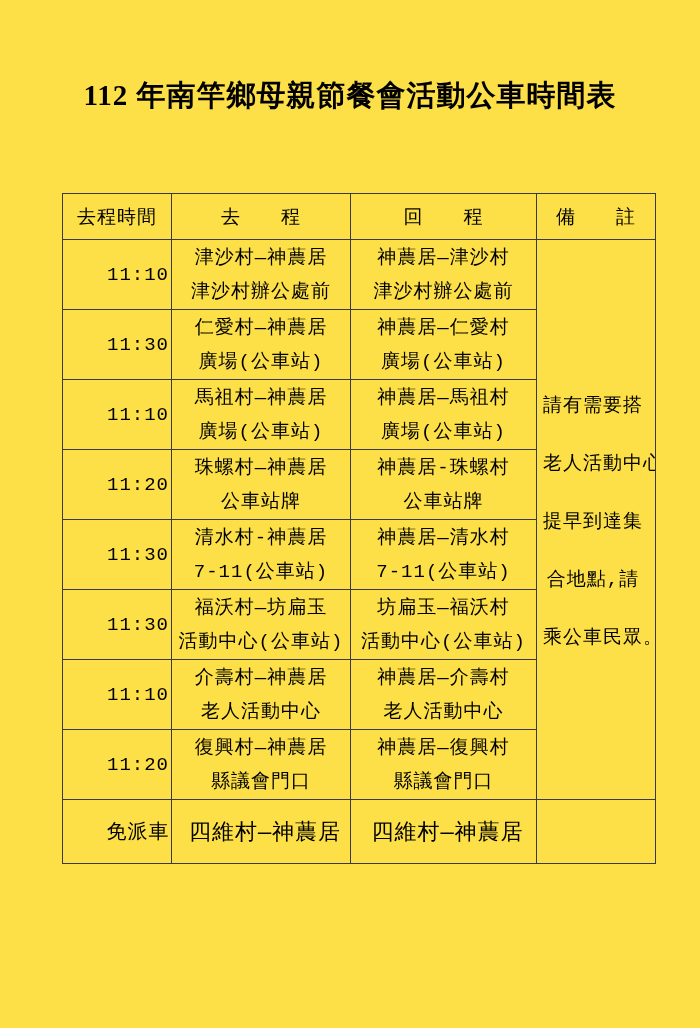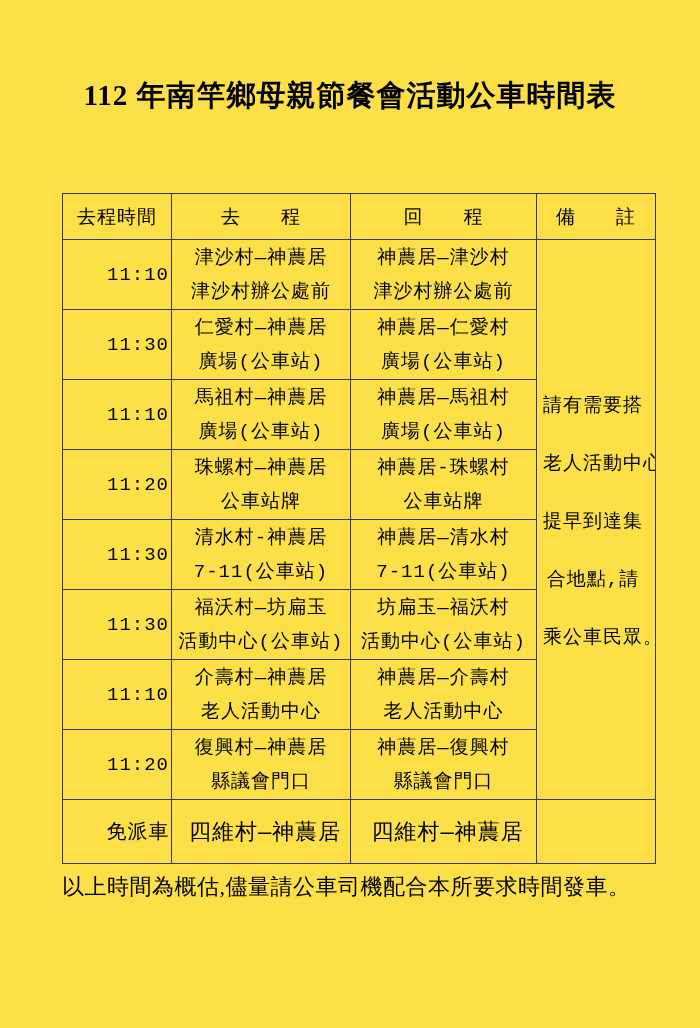--- a/index.html
+++ b/index.html
@@ -232,15 +232,14 @@
 
       <tr class="lastrow">
         <td class="time">免派車</td>
         <td class="route-last">四維村—神蕽居</td>
         <td class="route-last">四維村—神蕽居</td>
         <td></td>
       </tr>
     </tbody>
   </table>
 
-  <div class="footer-note">以上時間為概估,儘量請公車司機配合本所要求時間發車。</div>
 
 </div>
 
 </body></html>

